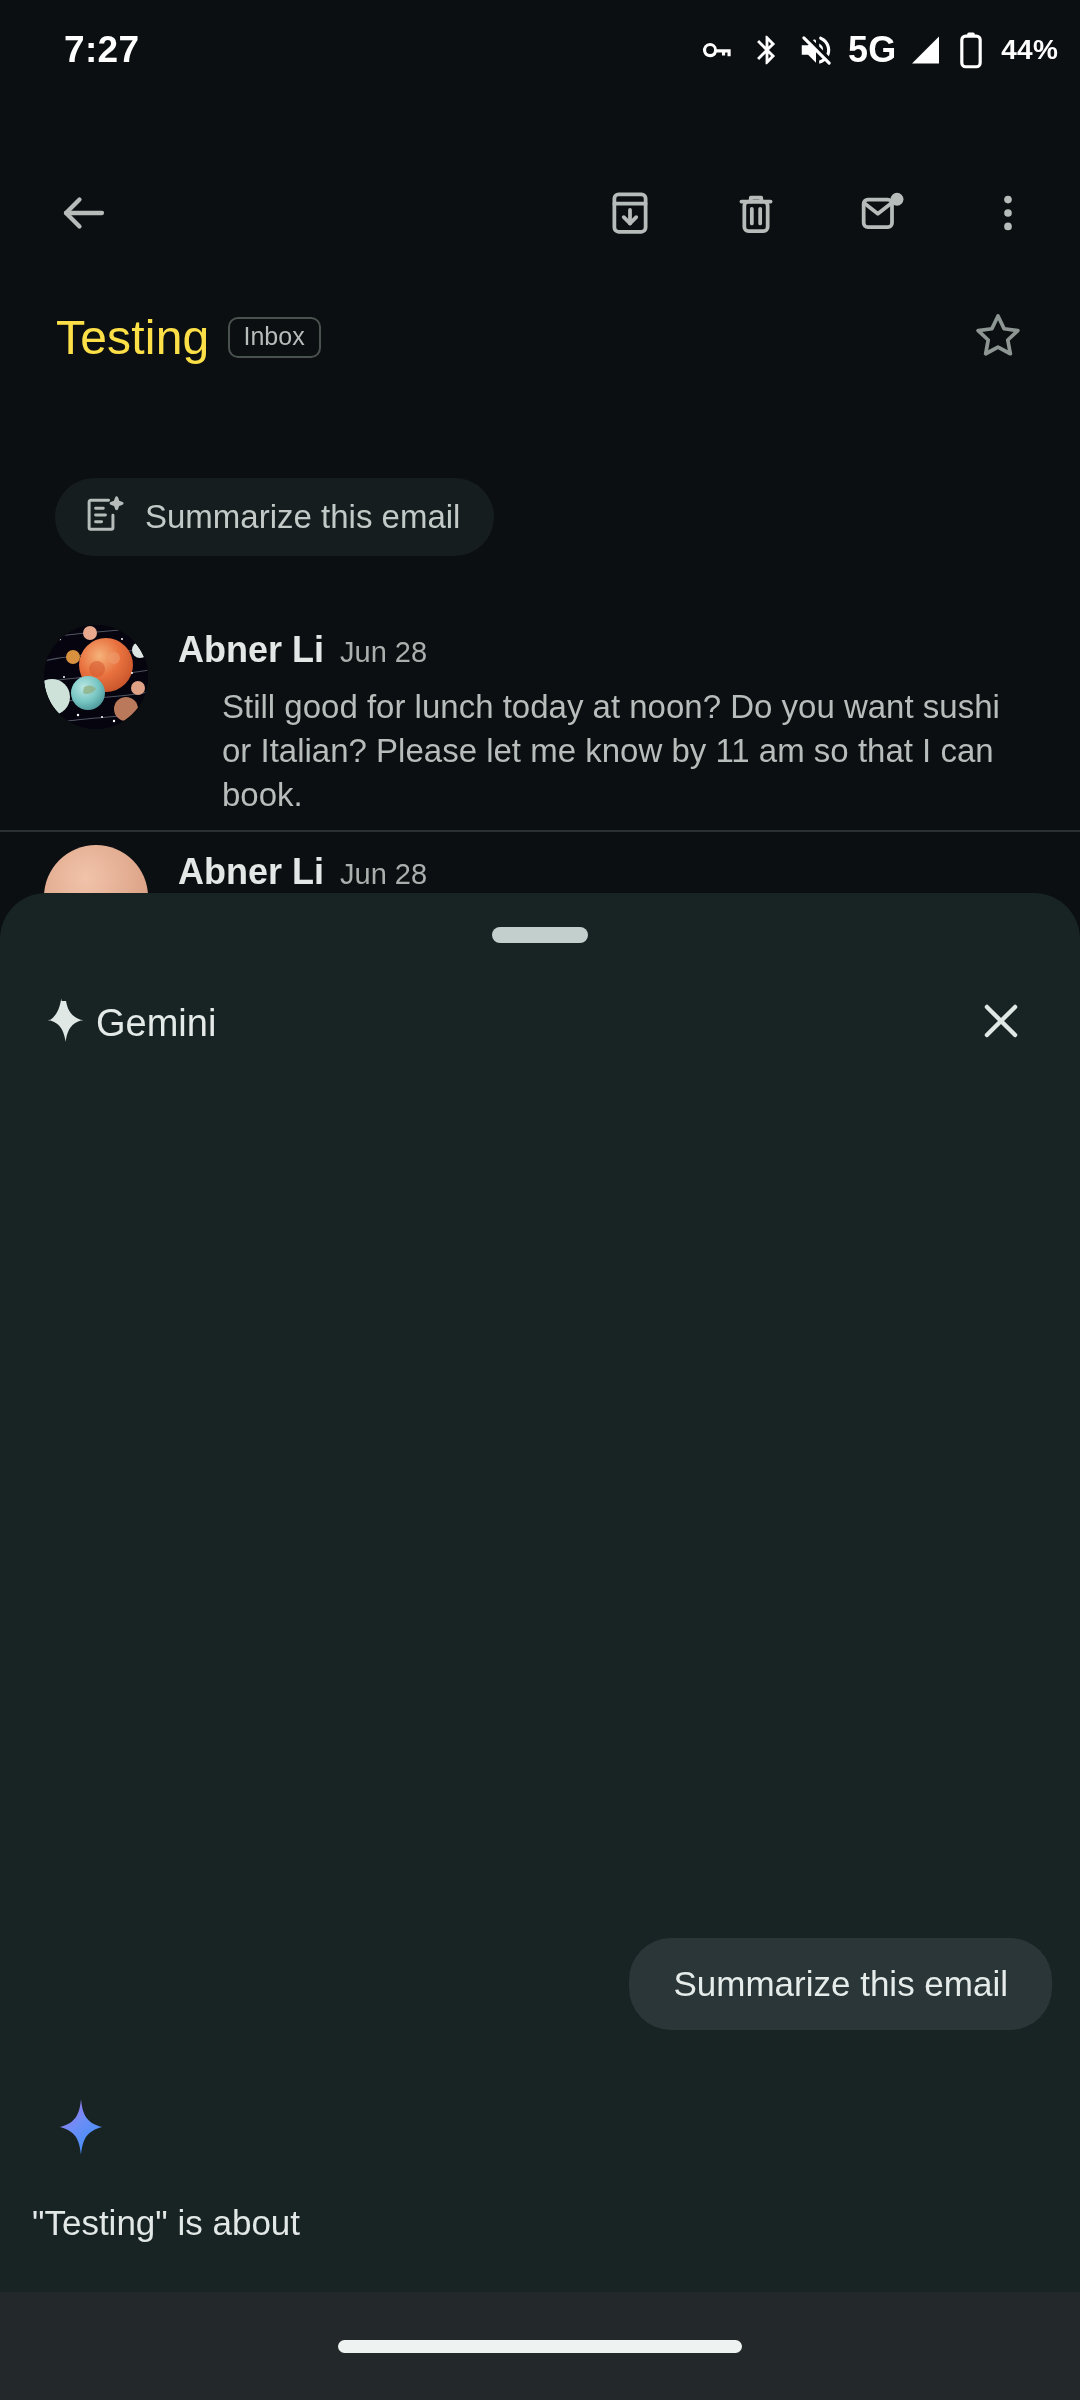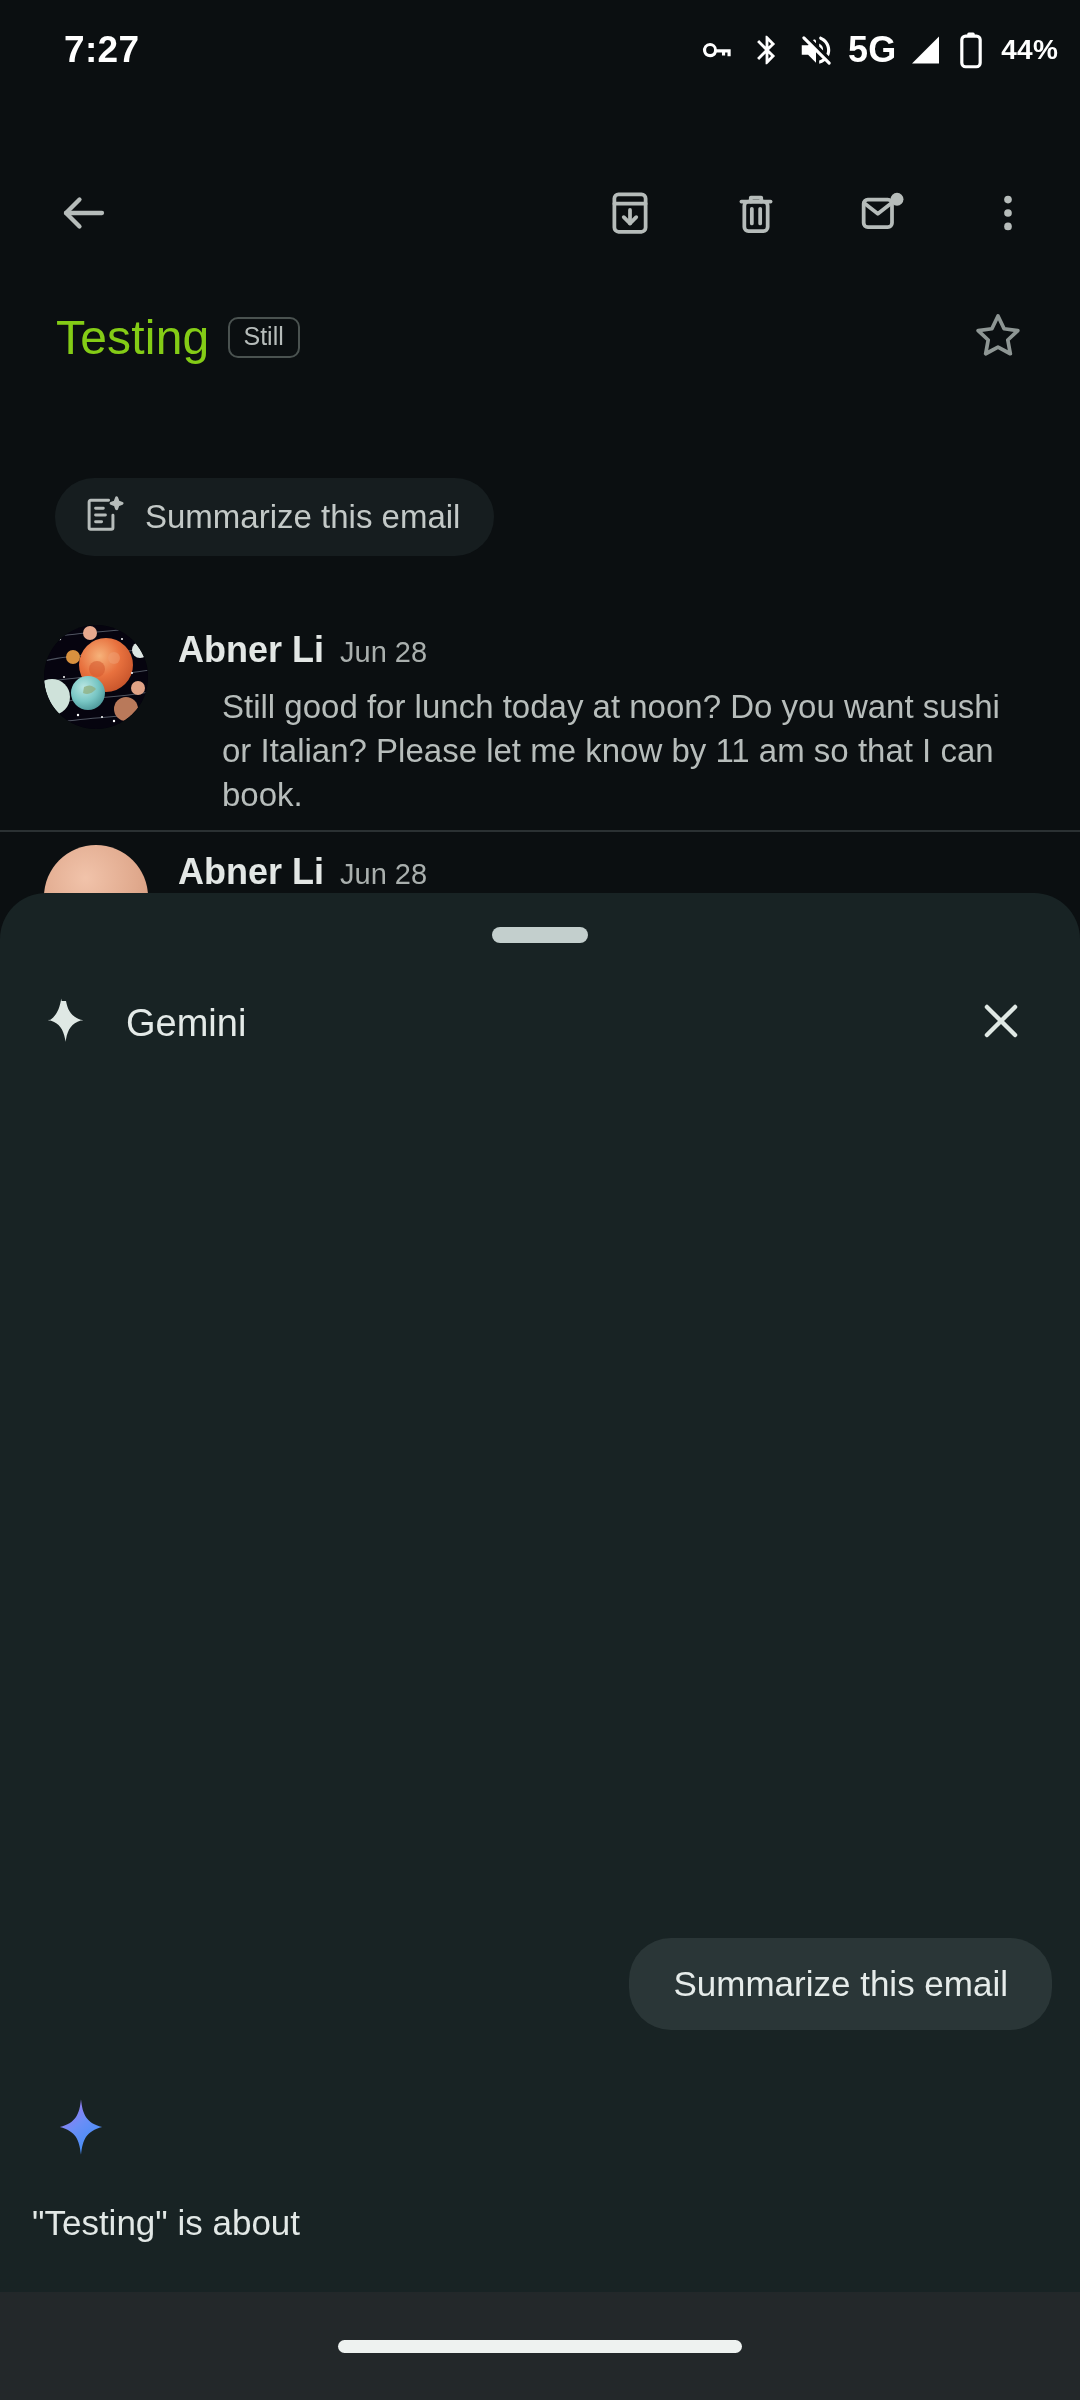--- a/index.html
+++ b/index.html
@@ -81,21 +81,21 @@
   
   .subject-row {
     position: absolute;
     top: 310px; left: 0;
     width: 1080px;
     display: flex;
     align-items: center;
     padding: 0 42px 0 56px;
   }
   .subject-title {
-    color: #84cc16;
+    color: #fde047;
     font-size: 48px;
     font-weight: 400;
     letter-spacing: 0.2px;
   }
   .inbox-chip {
     margin-left: 18px;
     border: 2px solid #4a5250;
     border-radius: 10px;
     padding: 5px 14px 7px;
     color: #b6bcba;
@@ -219,21 +219,21 @@
     top: 75px; left: 0;
     width: 1080px;
     height: 110px;
     display: flex;
     align-items: center;
     padding: 0 36px 0 40px;
   }
   .gemini-brand {
     display: flex;
     align-items: center;
-    gap: 34px;
+    gap: 4px;
   }
   .gemini-brand-label {
     color: #e4eae8;
     font-size: 38px;
     font-weight: 400;
   }
   .sheet-close {
     margin-left: auto;
     width: 86px; height: 86px;
     display: flex; align-items: center; justify-content: center;
@@ -389,21 +389,21 @@
               <circle cx="12" cy="12" r="2"></circle>
               <circle cx="12" cy="19" r="2"></circle>
           </svg>
         </span>
       </div>
     </div>
   </div>
 
   <div class="subject-row">
     <div class="subject-title">Testing</div>
-    <div class="inbox-chip">Still</div>
+    <div class="inbox-chip">Inbox</div>
     <div class="star-btn">
       <span>
         <svg width="56" height="56" viewBox="0 0 24 24" fill="none" stroke="#8e9694" stroke-width="1.6" stroke-linejoin="round">
           <path d="M12 3.4l2.62 5.5 5.88.77-4.3 4.05 1.09 5.88L12 16.76l-5.29 2.84 1.09-5.88-4.3-4.05 5.88-.77L12 3.4z"></path>
         </svg>
       </span>
     </div>
   </div>
 
   <div class="summarize-chip">

